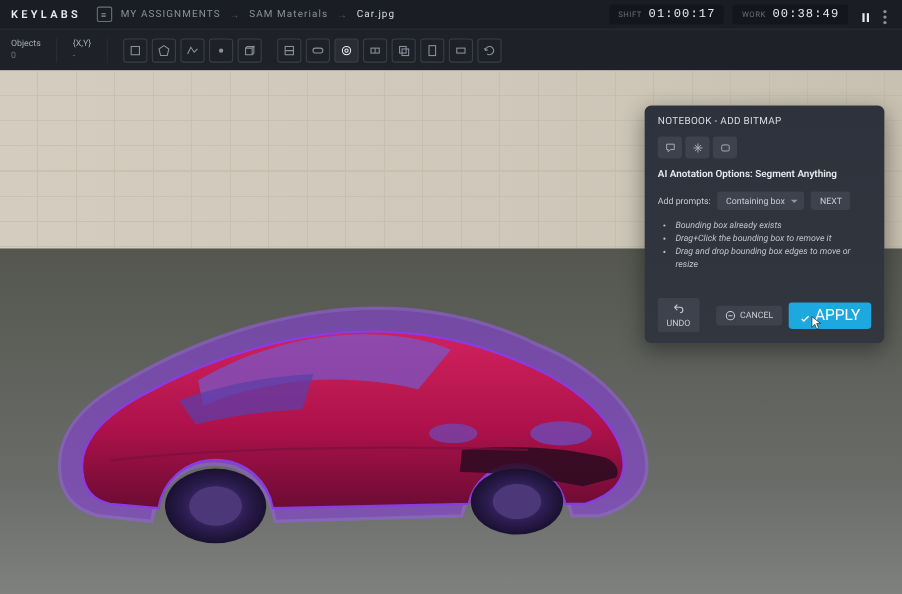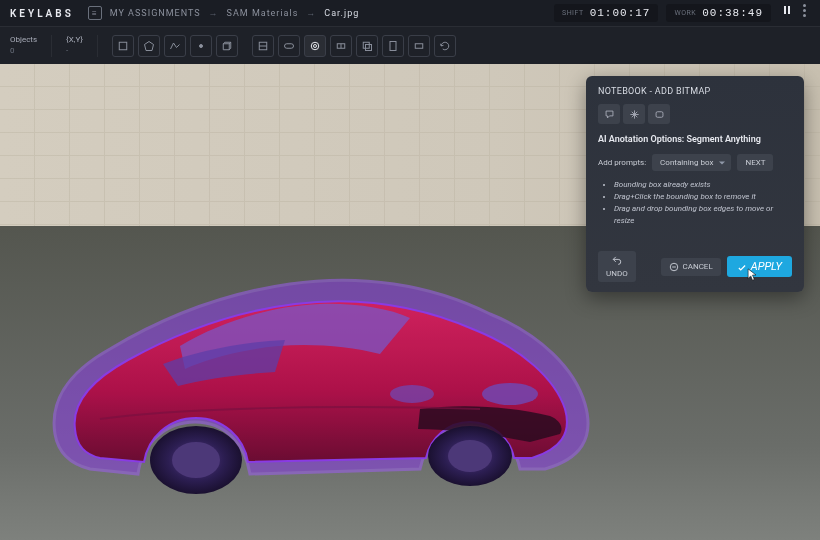--- a/index.html
+++ b/index.html
@@ -5,21 +5,21 @@
   *{box-sizing:border-box;margin:0;padding:0;font-family:-apple-system,BlinkMacSystemFont,"Segoe UI",Roboto,sans-serif;}
   body{width:820px;height:540px;background:#1a1d24;color:#c8ccd4;overflow:hidden;position:relative;}
   
   
   .header{height:26px;background:#1a1d24;display:flex;align-items:center;padding:0 10px;font-size:10px;letter-spacing:1px;}
   .logo{color:#e8eaf0;font-weight:600;letter-spacing:3px;margin-right:14px;}
   .crumbs{display:flex;align-items:center;gap:8px;color:#8b909c;font-size:9px;}
   .crumb-icon{width:14px;height:14px;border:1px solid #6a707c;border-radius:2px;display:flex;align-items:center;justify-content:center;font-size:8px;}
   .arrow{color:#5a606c;}
   .crumb-current{color:#d8dce4;}
-  .header-right{margin-left:auto;display:flex;align-items:flex-start;gap:8px;font-size:9px;}
+  .header-right{margin-left:auto;display:flex;align-items:flex-end;gap:8px;font-size:9px;}
   .timer-group{background:#14161c;border-radius:3px;padding:3px 8px;display:flex;align-items:center;gap:6px;}
   .timer-label{color:#6a707c;font-size:7px;letter-spacing:0.5px;}
   .timer-val{font-family:"Courier New",monospace;color:#e8eaf0;font-size:11px;}
   .pause-icon{width:12px;height:12px;display:flex;align-items:center;justify-content:center;}
   .pause-icon::before{content:"";width:2px;height:8px;background:#e8eaf0;box-shadow:4px 0 #e8eaf0;}
   .dots-icon{display:flex;flex-direction:column;gap:2px;padding:0 4px;}
   .dots-icon span{width:3px;height:3px;background:#8b909c;border-radius:50%;}
 
   
   .toolbar{height:38px;background:#1e2128;display:flex;align-items:center;padding:10px 10px;gap:14px;border-top:1px solid #2a2d34;}
@@ -36,36 +36,36 @@
   .canvas{position:absolute;top:64px;left:0;right:0;bottom:0;overflow:hidden;background:linear-gradient(to bottom,#f5f5f3 0%,#e8e6df 20%,#c2b9a8 32%,#5a5d58 36%,#5a5d58 100%);}
   .wall{position:absolute;top:0;left:0;right:0;height:34%;background:linear-gradient(to right,#d4cdbf 0%,#cfc8ba 60%,#c8c0b0 100%);}
   .wall::after{content:"";position:absolute;inset:0;background:repeating-linear-gradient(to right,transparent 0,transparent 34px,#bab2a0 34px,#bab2a0 35px),repeating-linear-gradient(to bottom,transparent 0,transparent 22px,#bab2a0 22px,#bab2a0 23px);opacity:0.4;}
   .road{position:absolute;top:34%;left:0;right:0;bottom:0;background:linear-gradient(to bottom,#54564f 0%,#6a6d69 70%,#7e817d 100%);filter:blur(0.5px);}
   
   
   .car-wrap{position:absolute;left:20px;top:170px;width:590px;height:260px;}
   .car-seg{position:absolute;inset:0;}
   
   
-  .panel{position:absolute;top:76px;right:16px;width:218px;background:linear-gradient(to bottom,#2d323c 0%,#32363f 100%);border-radius:6px;padding:10px 12px 10px;color:#c8ccd4;font-size:9px;box-shadow:0 6px 20px rgba(0,0,0,0.4);}
+  .panel{position:absolute;top:96px;right:16px;width:218px;background:linear-gradient(to bottom,#2d323c 0%,#32363f 100%);border-radius:6px;padding:10px 12px 10px;color:#c8ccd4;font-size:9px;box-shadow:0 6px 20px rgba(0,0,0,0.4);}
   .panel-title{font-size:9px;letter-spacing:0.3px;color:#d8dce4;margin-bottom:8px;}
   .panel-icons{display:flex;gap:3px;margin-bottom:10px;}
   .p-icon{width:22px;height:20px;background:#3d424c;border-radius:3px;display:flex;align-items:center;justify-content:center;color:#a8acb8;}
   .p-icon svg{width:11px;height:11px;stroke:currentColor;fill:none;stroke-width:1.3;}
   .panel-heading{font-size:9px;font-weight:600;color:#e8eaf0;margin-bottom:10px;}
   .prompt-row{display:flex;align-items:center;gap:6px;margin-bottom:8px;font-size:8px;}
   .select{background:#3d424c;border:none;color:#c8ccd4;padding:4px 18px 4px 8px;border-radius:3px;font-size:8px;position:relative;}
   .select::after{content:"";position:absolute;right:6px;top:50%;width:0;height:0;border-left:3px solid transparent;border-right:3px solid transparent;border-top:3px solid #9098a8;transform:translateY(-50%);}
   .next-btn{background:#3d424c;color:#c8ccd4;padding:4px 8px;border-radius:3px;font-size:8px;cursor:pointer;}
   .hints{list-style:disc;padding-left:16px;font-size:8px;color:#c0c4cf;line-height:1.5;margin-bottom:24px;font-style:italic;}
   .panel-actions{display:flex;align-items:center;gap:6px;}
   .undo-btn{display:flex;align-items:center;gap:4px;background:#3d424c;padding:4px 8px;border-radius:3px;font-size:8px;cursor:pointer;flex-direction:column;}
   .spacer{flex:1;}
   .cancel-btn{display:flex;align-items:center;gap:4px;background:#3d424c;padding:4px 8px;border-radius:3px;font-size:8px;cursor:pointer;}
-  .apply-btn{display:flex;align-items:flex-end;gap:4px;background:#1ea8e0;color:#fff;padding:4px 10px;border-radius:3px;font-size:11px;cursor:pointer;position:relative;font-style:italic;}
+  .apply-btn{display:flex;align-items:flex-end;gap:4px;background:#1ea8e0;color:#fff;padding:4px 10px;border-radius:3px;font-size:14px;cursor:pointer;position:relative;}
   .cursor-pointer{position:absolute;width:11px;height:14px;pointer-events:none;}
 
 </style>
 </head>
 <body>
 
 <div class="header">
   <div class="logo">KEYLABS</div>
   <div class="crumbs">
     <span class="crumb-icon">≡</span>

